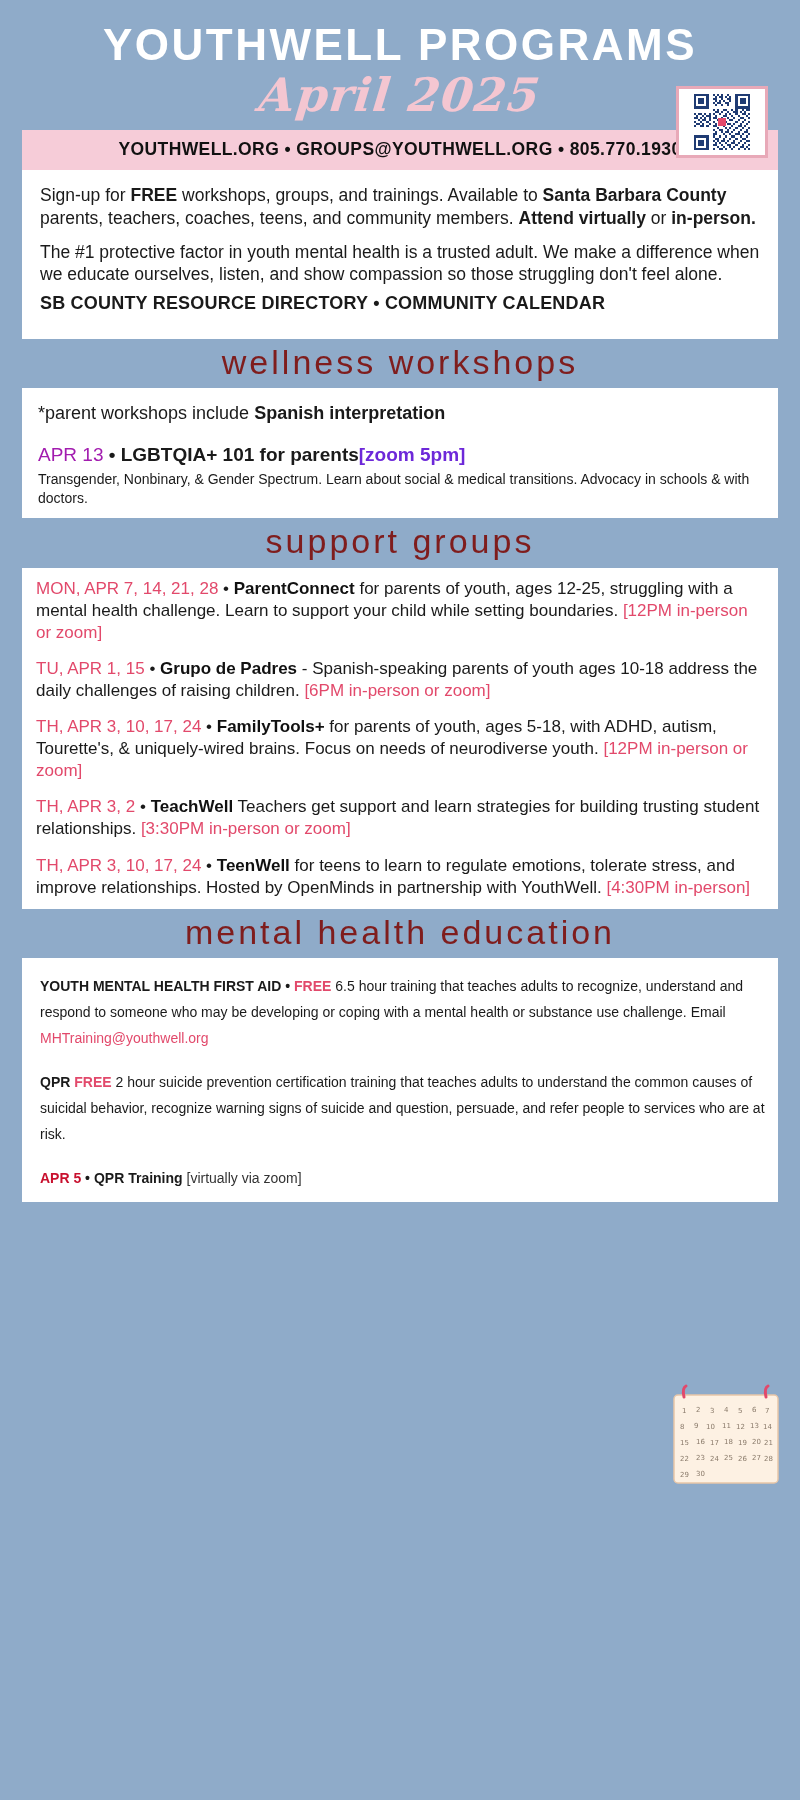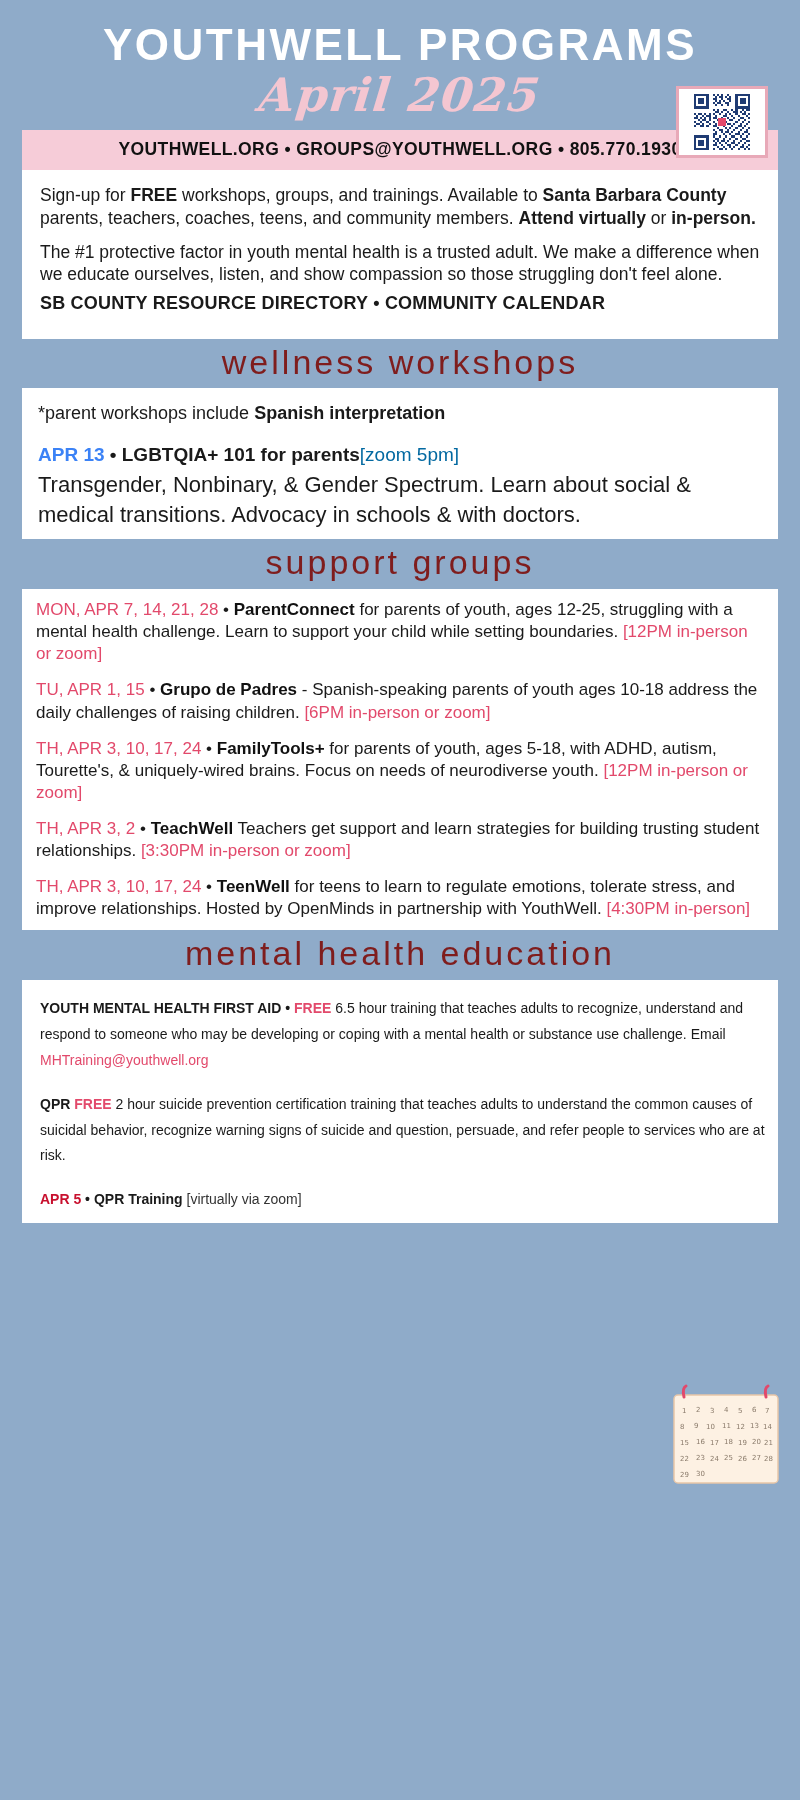--- a/index.html
+++ b/index.html
@@ -91,25 +91,25 @@
     font-size: 34px;
     font-weight: 300;
     letter-spacing: 3px;
     padding: 6px 0 8px 0;
     line-height: 1.05;
   }
 
   
   .workshops { padding: 12px 16px 10px 16px; font-size: 18px; line-height: 1.45; }
   .workshops .note { margin: 0 0 14px 0; }
-  .red { color: #3b82f6; font-weight: 700; text-align: right; }
+  .red { color: #a21caf; font-weight: 400; text-align: right; }
   .wk-title { margin: 0 0 2px 0; font-size: 19px; }
   .wk-title .name { font-weight: 700; }
-  .wk-title .time { color: #0369a1; font-weight: 400; }
-  .wk-body { margin: 0; font-size: 22px; line-height: 1.35; }
+  .wk-title .time { color: #6d28d9; font-weight: 700; }
+  .wk-body { margin: 0; font-size: 14px; line-height: 1.35; }
 
   
   .groups { padding: 10px 14px 6px 14px; font-size: 17px; line-height: 1.3; }
   .group { margin: 0 0 14px 0; }
   .group:last-child { margin-bottom: 4px; }
   .group .day { color: #e2496b; }
   .group .dates { color: #e2496b; font-weight: 400; }
   .group .gname { font-weight: 700; color: #111; }
   .group .meta { color: #e2496b; }
 

